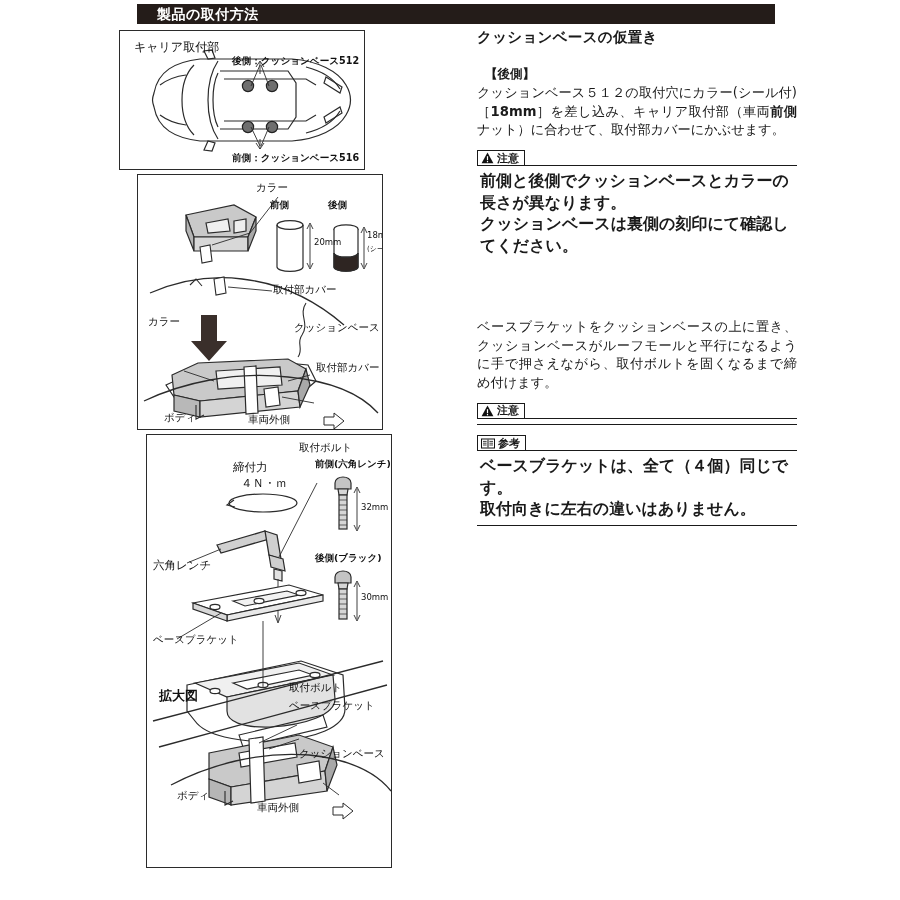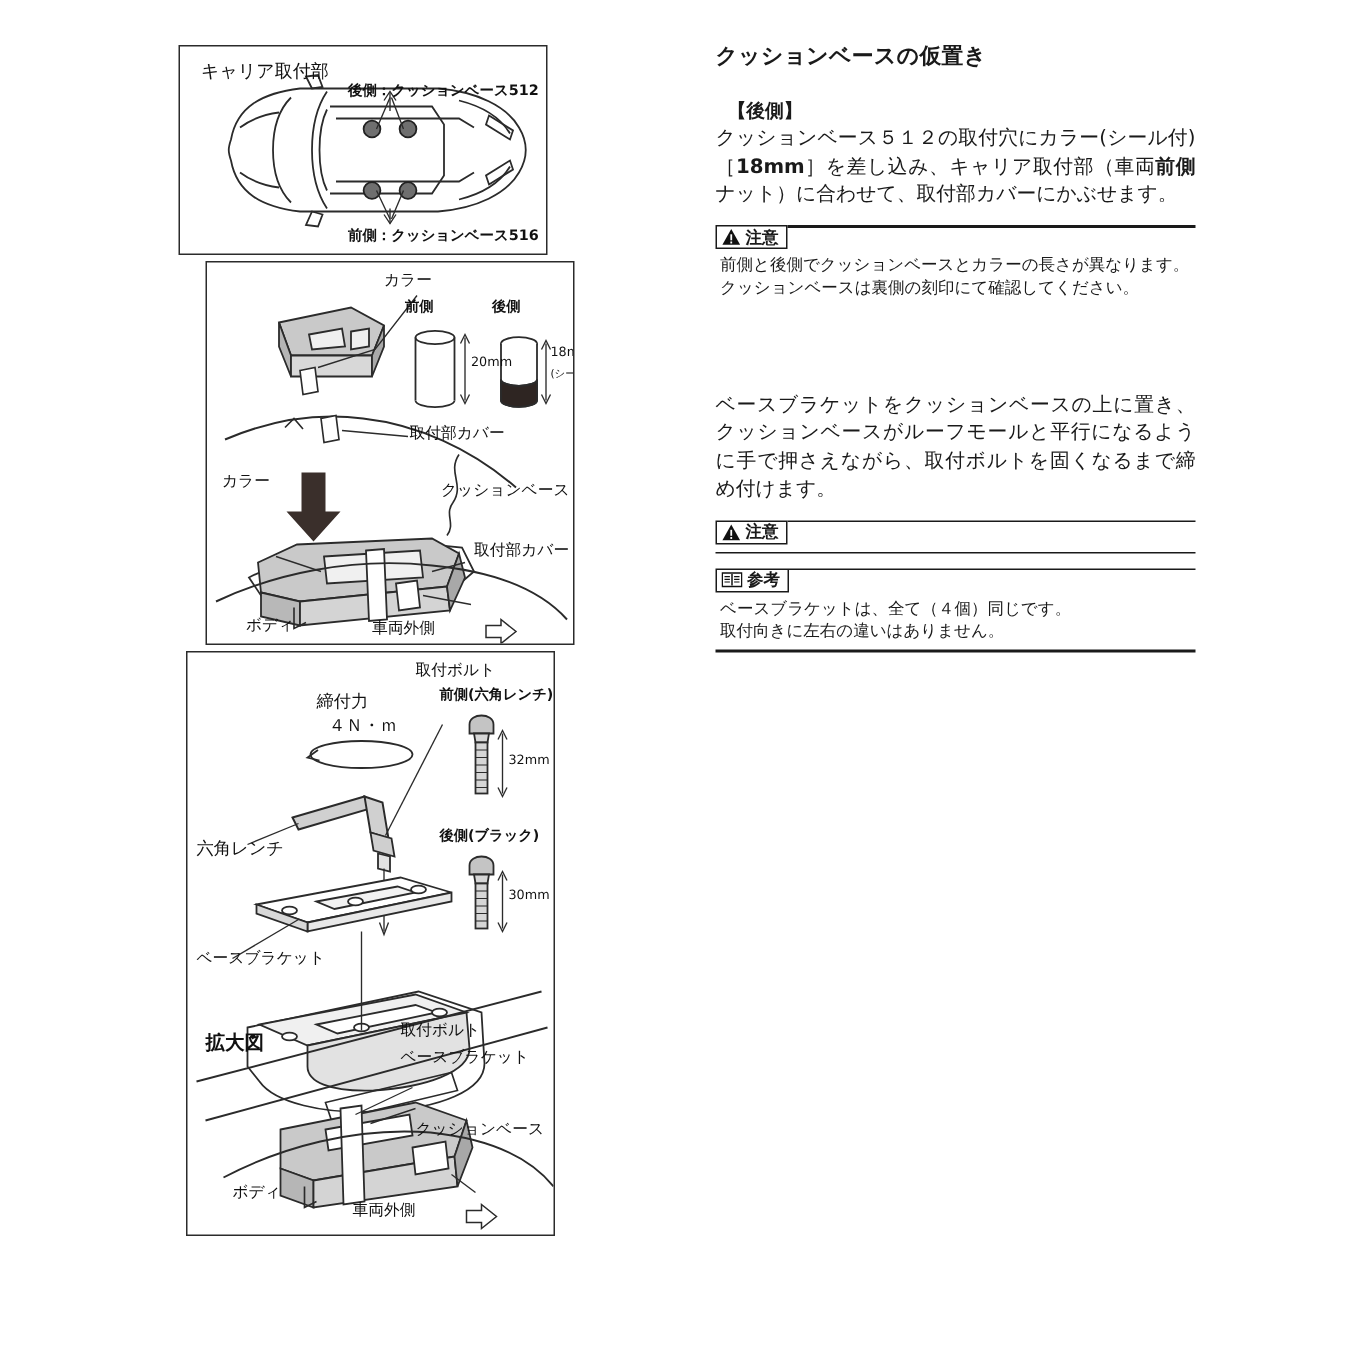--- a/index.html
+++ b/index.html
@@ -22,21 +22,21 @@
     margin-left:20px;line-height:1;
   }
 
   
   .panel{
     position:absolute;border:1.5px solid #2b2b2b;background:#fff;
     box-sizing:border-box;overflow:hidden;
   }
   #panel-car{left:119px;top:30px;width:246px;height:140px;padding-left:40px;}
   #panel-collar{left:137px;top:174px;width:246px;height:256px;padding-left:33px;}
-  #panel-bracket{left:124px;top:434px;width:246px;height:390px;}
+  #panel-bracket{left:146px;top:434px;width:246px;height:434px;}
 
   .lbl{position:absolute;font-size:10.5px;line-height:1.15;white-space:nowrap;color:#111;}
   .lbl.b{font-weight:bold;}
   .lbl.sm{font-size:8.5px;}
   .lbl.xsm{font-size:7px;}
   .lbl.big{font-size:13px;font-weight:bold;}
 
   svg{display:block;}
   .panelsvg{position:absolute;left:0;top:0;}
 
@@ -45,38 +45,41 @@
   .sec-title{font-size:14.5px;font-weight:bold;margin:0 0 3px 0;letter-spacing:.3px;}
   .sub-title{font-size:12.5px;font-weight:bold;margin:3px 0 1px 0;padding-left:8px;}
   .body-txt{
     font-size:13.2px;line-height:1.42;margin:0;
     text-align:justify;text-justify:inter-character;
   }
   .body-txt b{font-weight:bold;}
   .gap{height:13px;}
 
   .note{margin-top:10px;}
-  .note-head{display:flex;align-items:flex-start;height:16px;}
+  .note-head{display:flex;align-items:flex-end;height:16px;}
   .note-tag{
     border:1.3px solid #1a1a1a;height:16px;box-sizing:border-box;
     display:flex;align-items:center;padding:0 5px 0 3px;background:#fff;
   }
   .note-tag .tri{margin-right:3px;display:flex;align-items:center;}
   .note-tag .ttl{font-size:11px;font-weight:bold;line-height:1;}
   .note-rule{flex:1;height:1.3px;background:#1a1a1a;}
-  .note-body{font-size:11px;line-height:1.34;margin:4px 0 0 3px;}
+  .note-body{font-size:16px;line-height:1.34;margin:4px 0 0 3px;font-weight:bold;}
   .note-bot{height:1.3px;background:#1a1a1a;margin-top:5px;}
 
   .ref-tag .icon{margin-right:3px;display:flex;align-items:center;}
 </style>
 </head>
 <body>
 
 <div class="page">
 
+  <div class="header-bar">
+    <span class="htxt">製品の取付方法</span>
+  </div>
 
   <div class="panel" id="panel-car">
     <svg class="panelsvg" width="246" height="140" viewBox="0 0 246 140">
       <g fill="none" stroke="#2b2b2b" stroke-width="1.2">
 
         <path d="M34 62 C38 40 55 31 80 28 L172 28 C198 30 218 40 226 54
                  C232 64 232 74 226 84 C218 98 198 108 172 110 L80 110
                  C55 107 38 98 34 76 C32 70 32 68 34 62 Z"></path>
 
         <path d="M74 34 C64 44 62 58 62 69 C62 80 64 94 74 104"></path>

